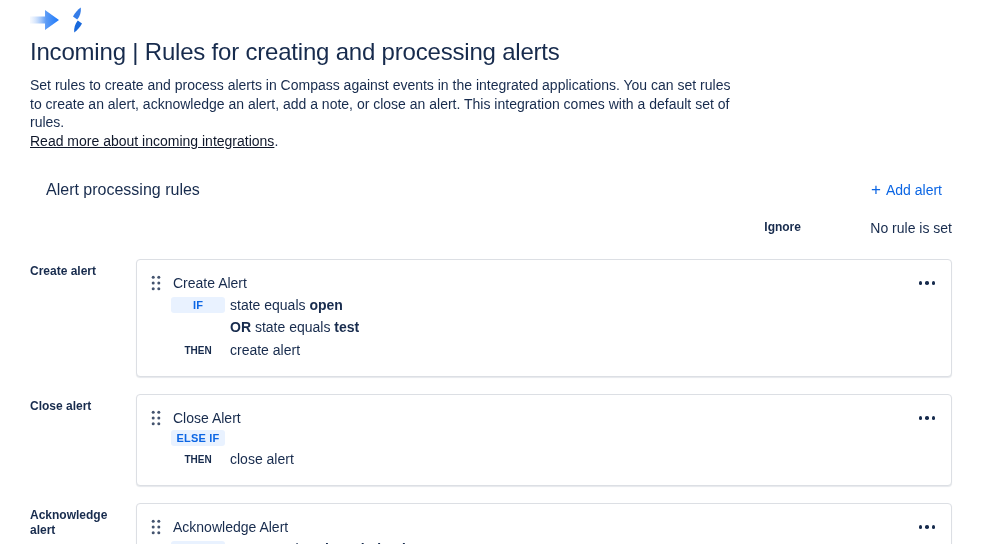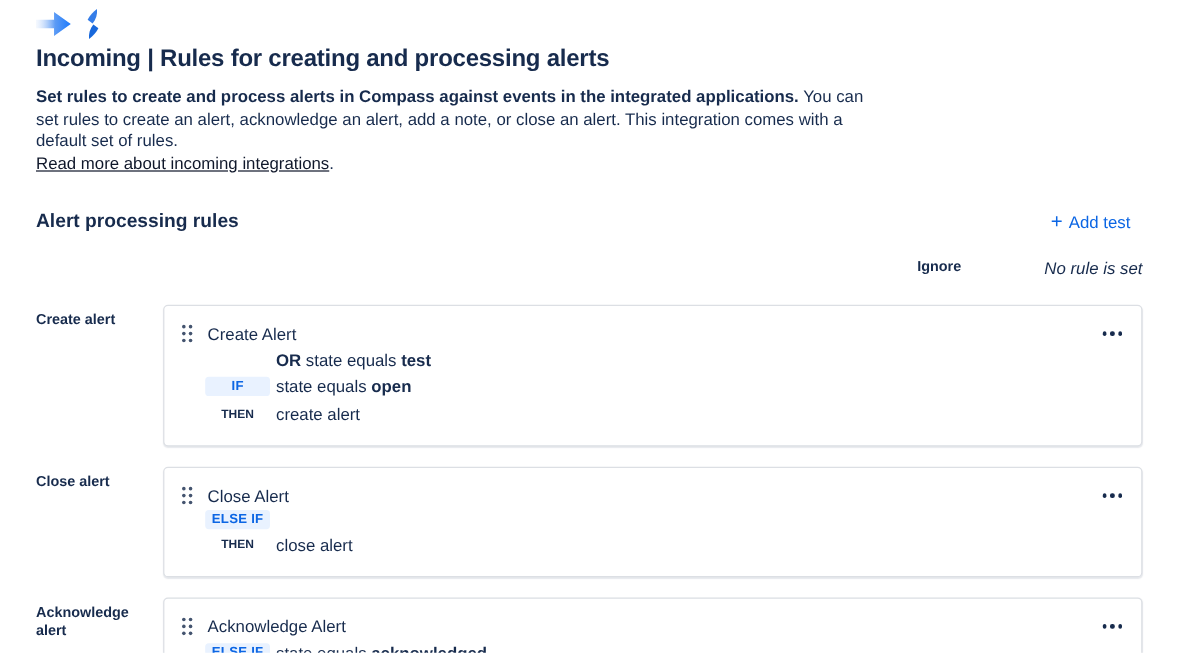--- a/index.html
+++ b/index.html
@@ -10,60 +10,60 @@
     font-family: "Liberation Sans", sans-serif;
     color: #172B4D;
     overflow: hidden;
   }
   .page { padding: 6px 47px 0 30px; width: 999px; }
 
   
   .hdr-icons { display: flex; align-items: center; gap: 7px; height: 28px; margin-bottom: 2px; }
 
   h1.page-title {
-    font-size: 20px; font-weight: 700; letter-spacing: -0.2px;
+    font-size: 24px; font-weight: 400; letter-spacing: -0.2px;
     margin: 4px 0 10px 0; color: #172B4D;
   }
   .desc {
     width: 708px; font-size: 14px; line-height: 18.5px; margin: 0;
     color: #172B4D;
   }
-  .desc .bold { font-weight: 700; text-align: center; }
+  .desc .bold { font-weight: 400; text-align: center; }
   a.read-more {
     color: #0f172a; text-decoration: underline; cursor: pointer;
     font-size: 14px;
   }
 
   
   .section-head {
     display: flex; align-items: center; justify-content: space-between;
     margin-top: 29px; height: 22px; width: 922px;
   }
   .section-head h2 {
-    font-size: 16px; font-weight: 700; margin: 0; color: #172B4D;
+    font-size: 16px; font-weight: 400; margin: 16px; color: #172B4D;
   }
   .add-rule {
     display: flex; align-items: center; gap: 5px;
     background: none; border: none; cursor: pointer;
     color: #0C66E4; font-size: 14px; font-weight: 500;
     font-family: "Liberation Sans", sans-serif;
     padding: 0 10px 0 0;
   }
   .add-rule .plus { font-size: 17px; font-weight: 400; line-height: 14px; }
 
   
   .rules { margin-top: 14px; }
   .rule-row { display: flex; align-items: flex-start; justify-content: flex-end; }
   .row-label {
     width: 106px; flex-shrink: 0;
     font-size: 12px; font-weight: 700; line-height: 15px;
     color: #172B4D; padding-top: 5px;
   }
   .row-ignore { margin-bottom: 21px; }
-  .row-ignore .ignore-value { font-size: 14px; line-height: 20px; padding-top: 3px; font-style: italic; }
+  .row-ignore .ignore-value { font-size: 14px; line-height: 20px; padding-top: 3px; }
 
   .rule-card-row { margin-bottom: 17px; }
   .card {
     width: 816px; background: #ffffff;
     border: 1px solid #DCDFE4; border-radius: 4px;
     box-shadow: 0 1px 1px rgba(9,30,66,0.10);
     padding: 13px 16px 15px 14px;
   }
   .card-head { display: flex; align-items: center; }
   .drag-handle {
@@ -122,21 +122,21 @@
   <h1 class="page-title">Incoming | Rules for creating and processing alerts</h1>
 
   <p class="desc"><span class="bold">Set rules to create and process alerts in Compass against events in the integrated applications.</span><span> You can set rules to create an alert, acknowledge an alert, add a note, or close an alert. This integration comes with a default set of rules.</span><br>
     <a class="read-more">Read more about incoming integrations</a><span>.</span>
   </p>
 
   <div class="section-head">
     <h2>Alert processing rules</h2>
     <button class="add-rule">
       <span class="plus">+</span>
-      <span>Add test</span>
+      <span>Add alert</span>
     </button>
   </div>
 
   <div class="rules">
 
     <div class="rule-row row-ignore">
       <div class="row-label">Ignore</div>
       <div class="ignore-value">No rule is set</div>
     </div>
 
@@ -156,28 +156,28 @@
           </button>
           <span class="card-title">Create Alert</span>
           <span class="head-spacer"></span>
           <button class="more-btn">
             <span class="dot"></span>
               <span class="dot"></span>
               <span class="dot"></span>
           </button>
         </div>
         <div class="rule-line">
-          <span class="kw-col"></span>
-          <span class="cond"><b>OR</b> <span>state equals</span> <b>test</b></span>
-        </div>
-        <div class="rule-line">
           <span class="kw-col">
               <span class="badge">IF</span>
             </span>
           <span class="cond"><span>state equals</span> <b>open</b></span>
+        </div>
+        <div class="rule-line">
+          <span class="kw-col"></span>
+          <span class="cond"><b>OR</b> <span>state equals</span> <b>test</b></span>
         </div>
         <div class="rule-line">
           <span class="kw-col"><span class="kw-then">THEN</span></span>
           <span class="cond">create alert</span>
         </div>
       </div>
     </div>
 
     <div class="rule-row rule-card-row">
       <div class="row-label">Close alert</div>

